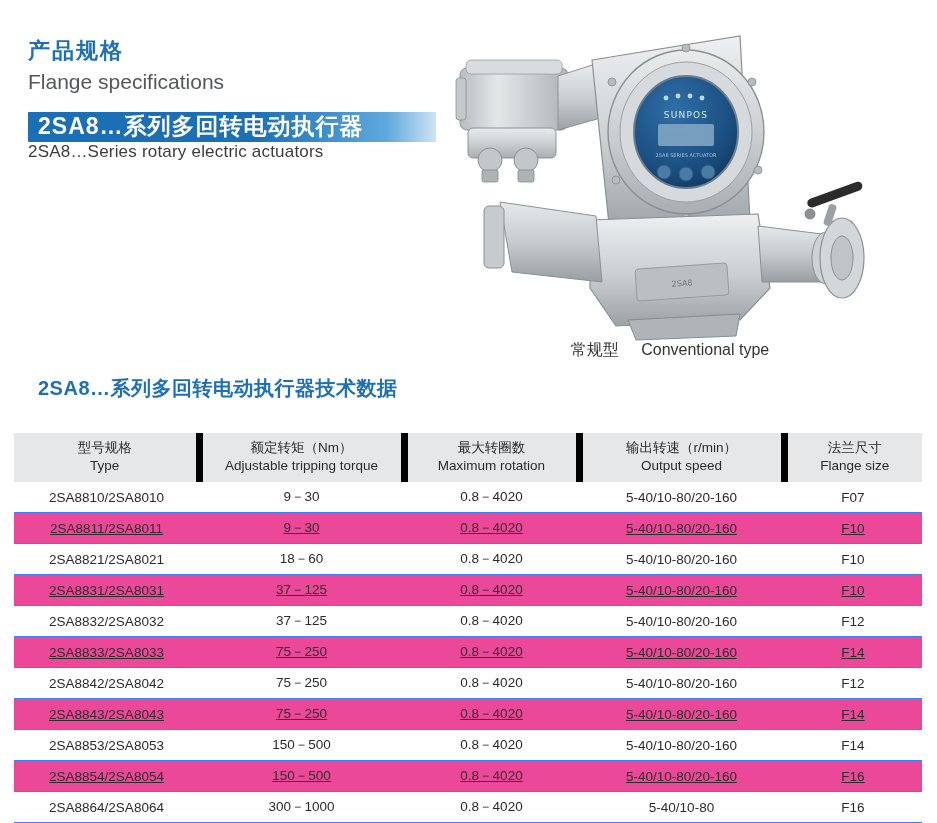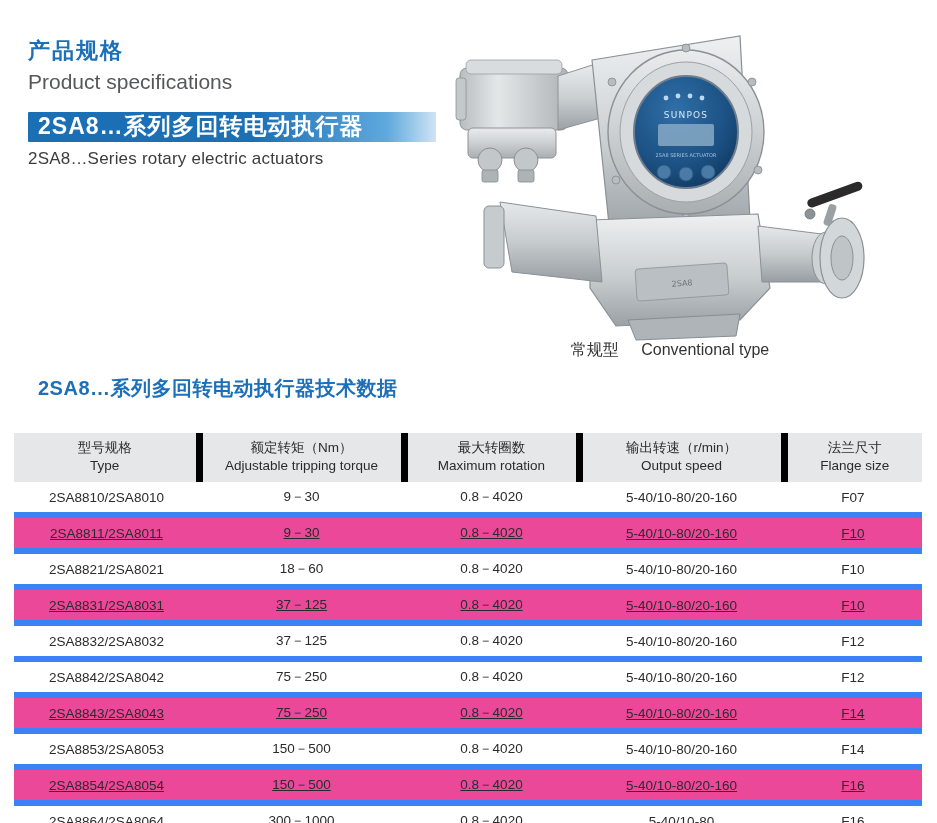--- a/index.html
+++ b/index.html
@@ -50,21 +50,21 @@
   }
   .series-banner span {
     color: #ffffff;
     font-size: 23px;
     font-weight: bold;
     padding-left: 10px;
     letter-spacing: 1px;
     white-space: nowrap;
   }
   .series-en {
-    margin-top: 7px;
+    margin-top: 0;
     font-size: 17px;
     color: #3c3c3c;
     letter-spacing: 0.2px;
   }
 
   
   .product-area {
     position: absolute;
     left: 440px;
     top: 20px;
@@ -123,39 +123,39 @@
     border-right: 7px solid #000000;
     line-height: 1.35;
     vertical-align: middle;
   }
   .spec-table th:last-child { border-right: none; }
   .spec-table td {
     text-align: center;
     padding: 6px 2px;
     font-size: 13.5px;
     color: #2b2b2b;
-    border-bottom: 6px solid #3b82f6;
+    border-bottom: 1px solid #3b82f6;
   }
   .spec-table tbody tr.odd td { background: #ec4899; text-decoration: underline; }
   .spec-table tbody tr.even td { background: #ffffff; }
   .col-type { width: 185px; }
   .col-torque { width: 205px; }
   .col-rot { width: 175px; }
   .col-speed { width: 205px; }
   .col-flange { width: 138px; }
 
   
   .actuator { position: absolute; left: 0; top: 0; }
 </style>
 </head>
 <body>
 
 <div class="header">
   <h1 class="title-cn">产品规格</h1>
-  <h2 class="title-en">Product specifications</h2>
+  <h2 class="title-en">Flange specifications</h2>
 
   <div class="series-banner">
     <span>2SA8…系列多回转电动执行器</span>
   </div>
   <div class="series-en">2SA8…Series rotary electric actuators</div>
 </div>
 
 <div class="product-area">
   <svg class="actuator" width="460" height="345" viewBox="0 0 460 345">
     <defs>
@@ -319,20 +319,27 @@
         <td>5-40/10-80/20-160</td>
         <td>F10</td>
       </tr>
       <tr class="even">
         <td>2SA8832/2SA8032</td>
         <td>37－125</td>
         <td>0.8－4020</td>
         <td>5-40/10-80/20-160</td>
         <td>F12</td>
       </tr>
+      <tr class="odd">
+        <td>2SA8833/2SA8033</td>
+        <td>75－250</td>
+        <td>0.8－4020</td>
+        <td>5-40/10-80/20-160</td>
+        <td>F14</td>
+      </tr>
       <tr class="even">
         <td>2SA8842/2SA8042</td>
         <td>75－250</td>
         <td>0.8－4020</td>
         <td>5-40/10-80/20-160</td>
         <td>F12</td>
       </tr>
       <tr class="odd">
         <td>2SA8843/2SA8043</td>
         <td>75－250</td>

